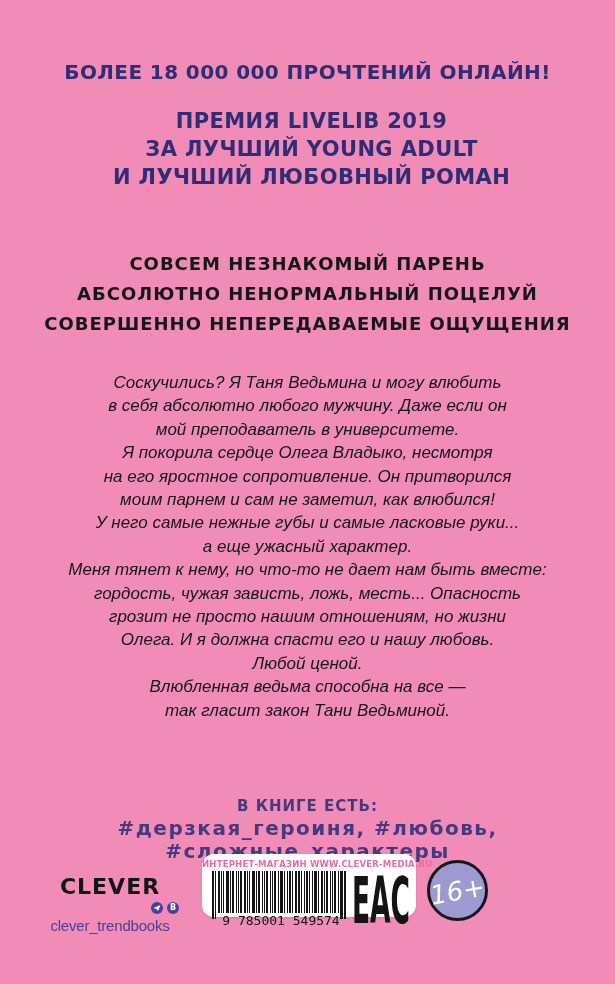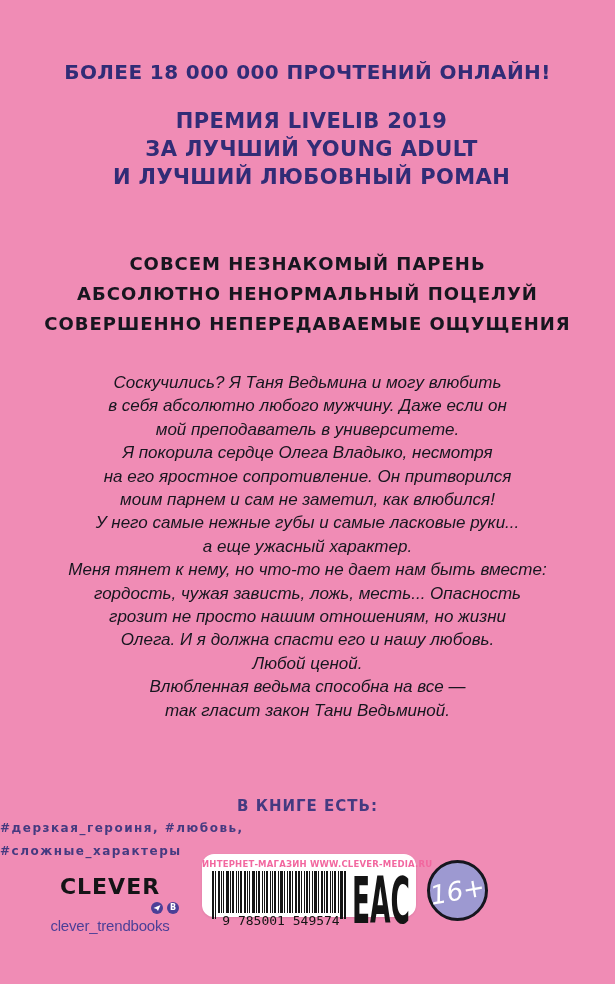--- a/index.html
+++ b/index.html
@@ -62,23 +62,24 @@
     position: absolute; top: 797px; left: 0; right: 0;
     text-align: center;
     font-family: "DejaVu Sans", sans-serif;
     font-weight: bold;
     font-size: 15px;
     letter-spacing: 1px;
     color: var(--tag_purple, #453a80);
   }
   .hashtags {
     position: absolute; top: 817px; left: 0; right: 0;
-    font-family: "DejaVu Sans", sans-serif;
-    font-weight: bold;
-    font-size: 12px;
+    text-align: center;
+    font-family: "DejaVu Sans", sans-serif;
+    font-weight: bold;
+    font-size: 20px;
     line-height: 23px;
     letter-spacing: 1.5px;
     color: var(--tag_purple, #453a80);
   }
   
   .publisher-col {
     position: absolute; top: 874px; left: 30px; width: 160px;
     text-align: center;
   }
   .clever-logo {

